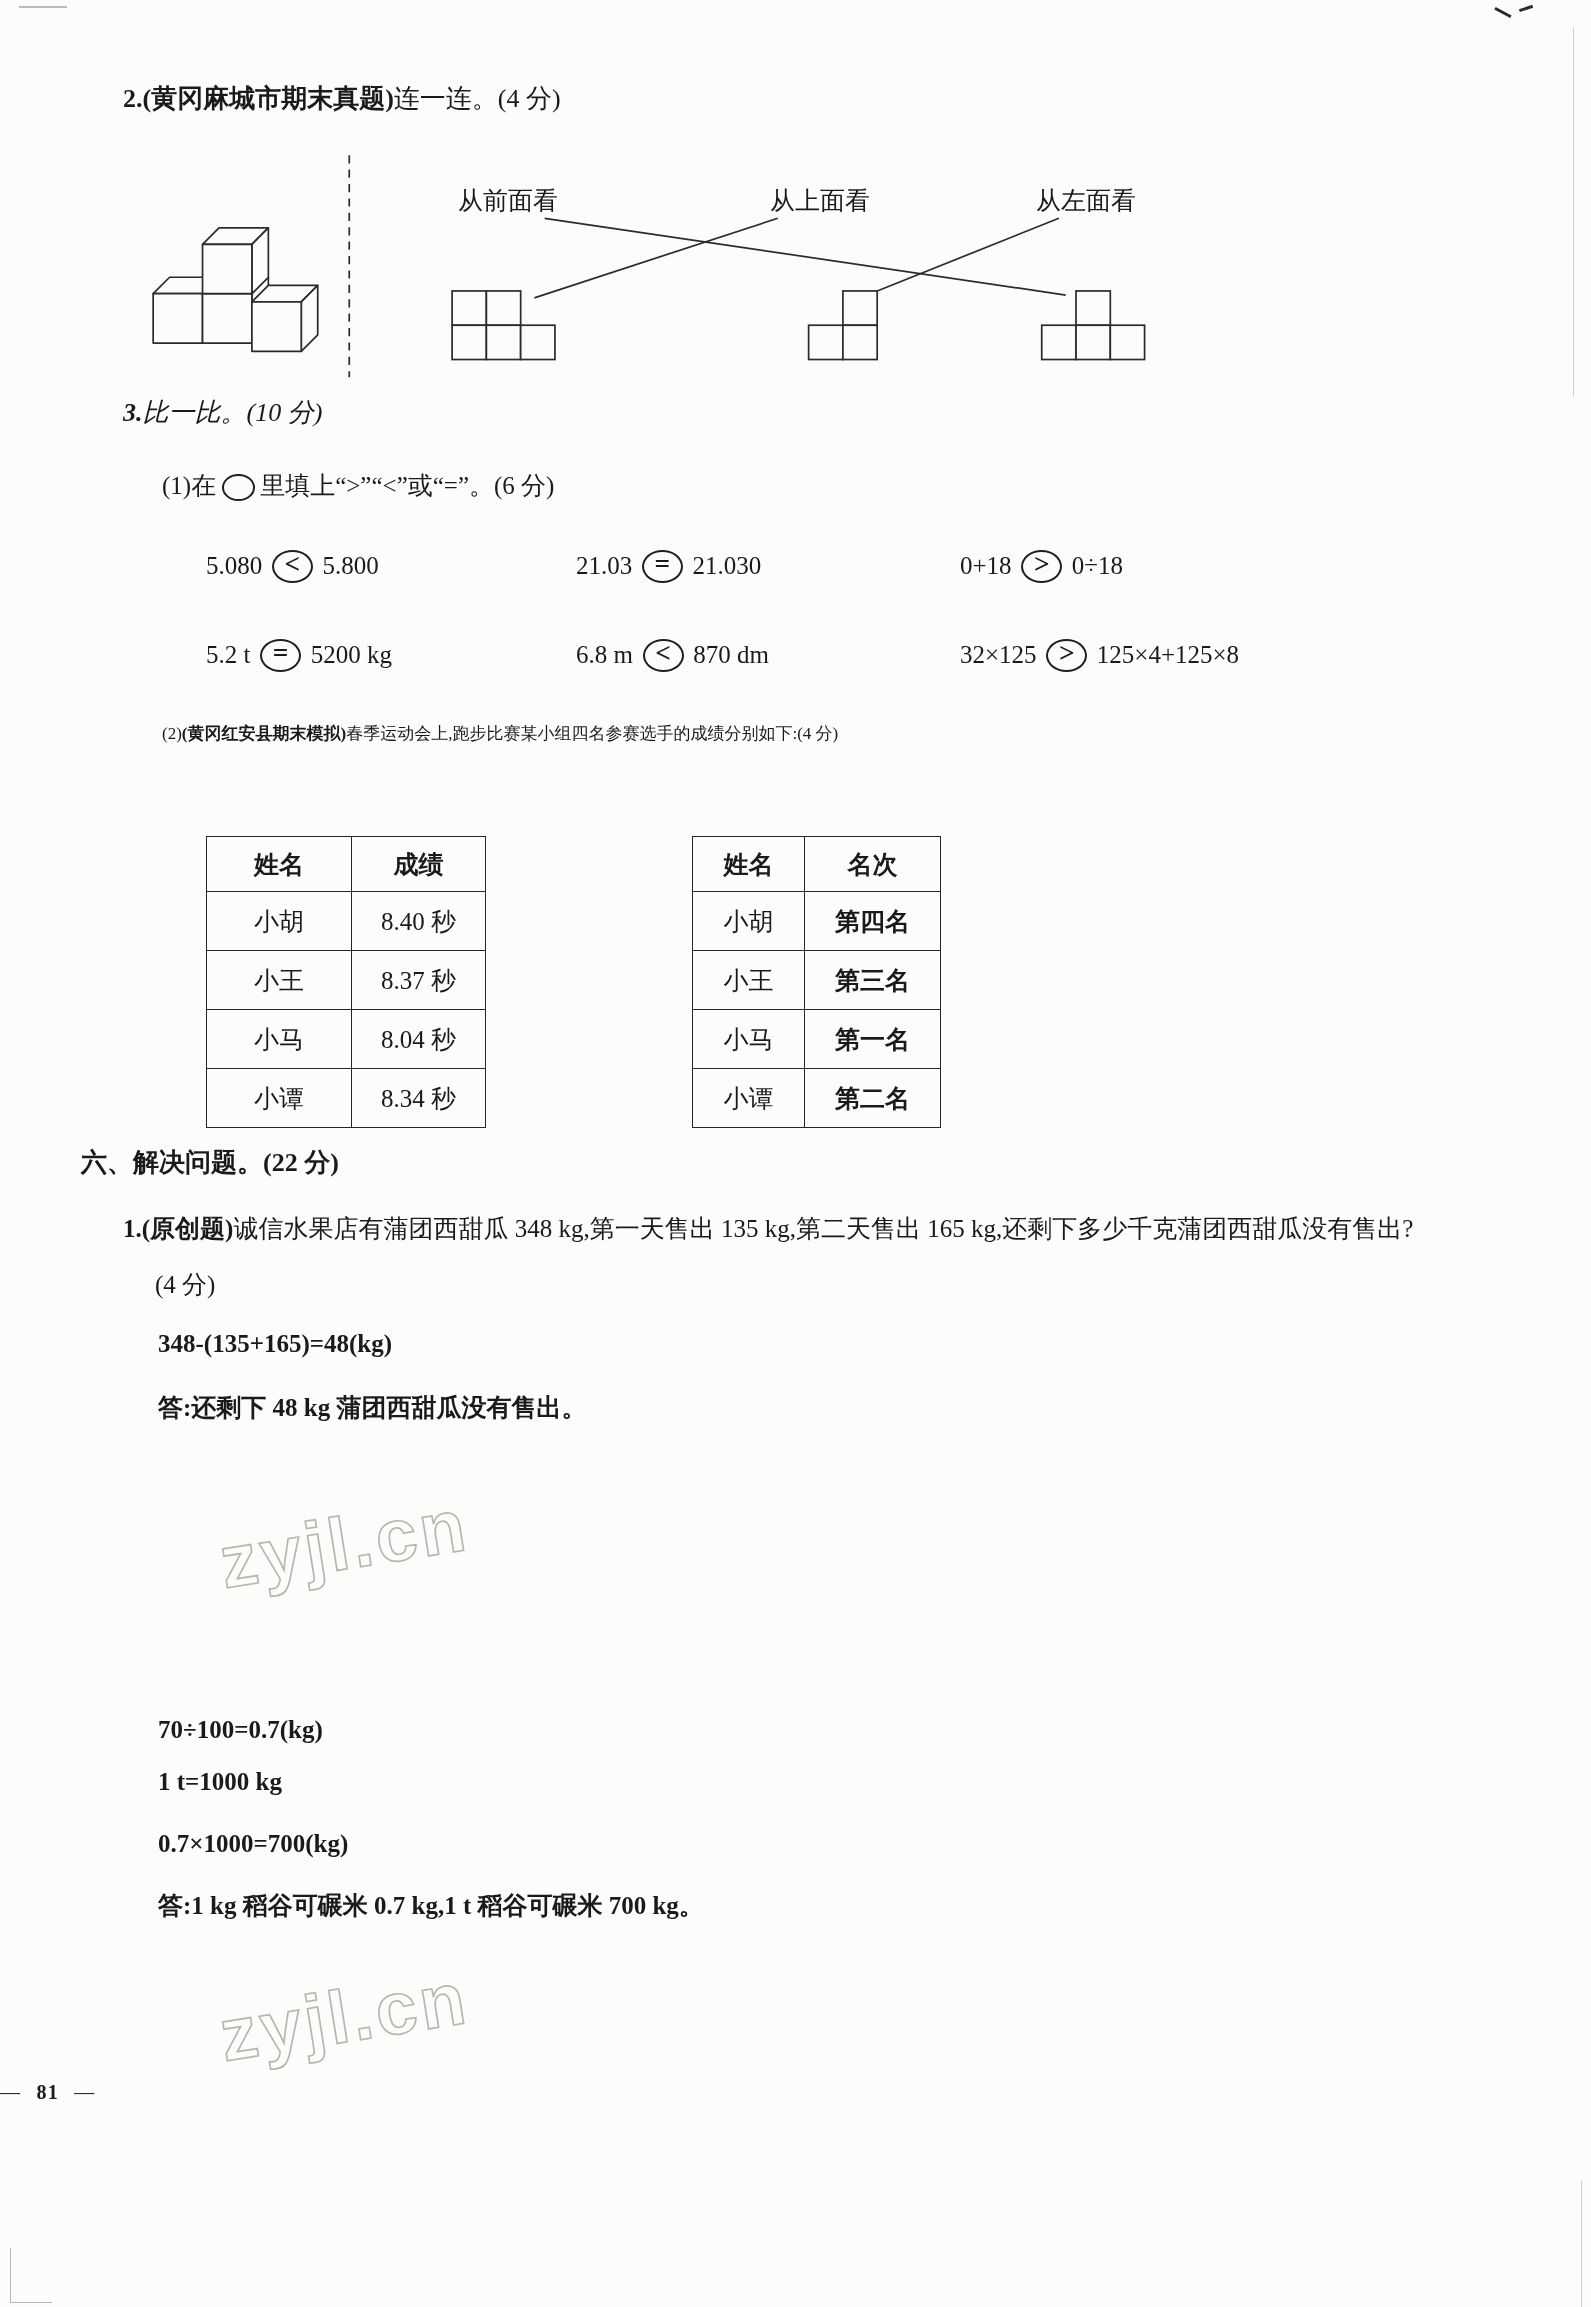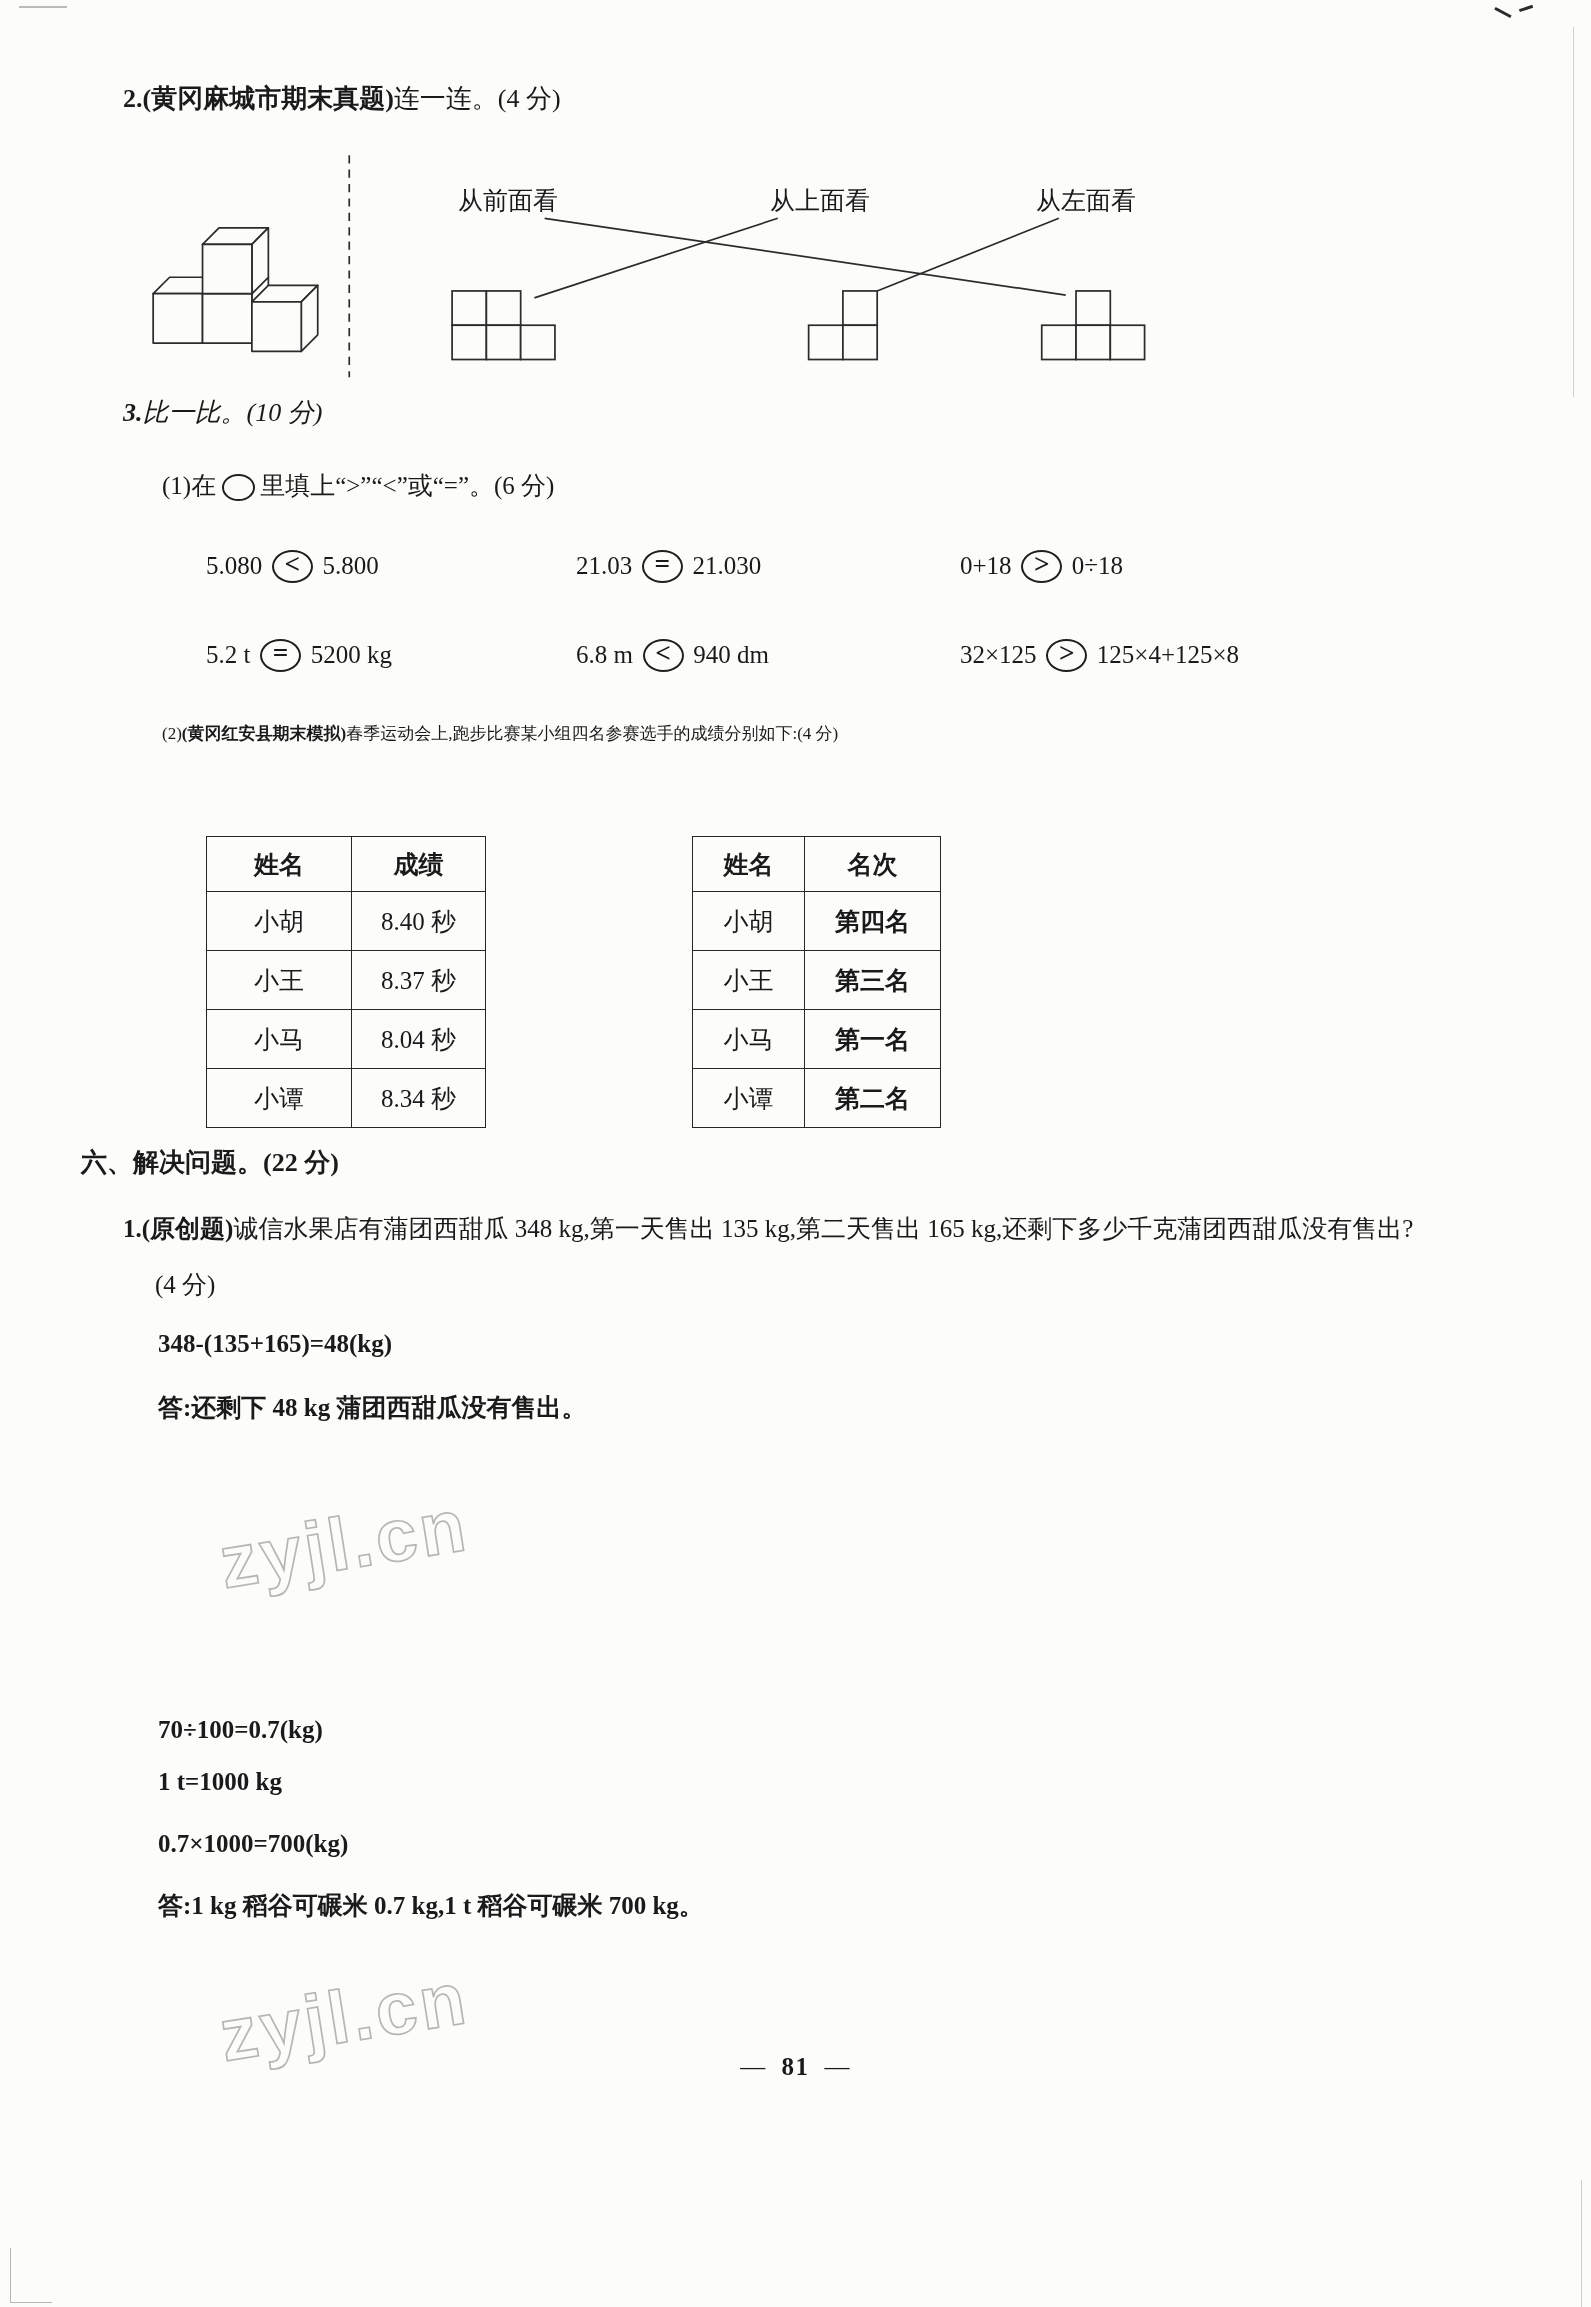--- a/index.html
+++ b/index.html
@@ -35,21 +35,21 @@
   .sheet td { height:59px; }
   .ansb { font-weight:bold; }
   .work { position:absolute; font-size:25px; font-weight:bold; white-space:nowrap; }
   .watermark {
     position:absolute;
     font-family:"Liberation Sans","DejaVu Sans",sans-serif;
     font-size:74px; font-weight:bold; letter-spacing:3.4px;
     color:transparent; -webkit-text-stroke:1.7px #b7b7b2;
     transform:rotate(-9deg); z-index:0;
   }
-  .pagenum { position:absolute; width:100%; text-align:center; font-size:25px; letter-spacing:1.4px; }
+  .pagenum { position:absolute; width:100%; font-size:20px; letter-spacing:1.4px;margin-top:28px; }
   .pagenum .num { font-weight:bold; margin:0 15px; }
   .zlayer { z-index:1; }
   .artifact { position:absolute; }
 </style>
 </head>
 <body>
 
 <div class="page">
 
   <div class="artifact" style="left:19px;top:5.5px;width:48px;height:2.1px;background:#bcbcb8;"></div>
@@ -136,21 +136,21 @@
   </div>
 
   <div class="cmp zlayer" style="left:206px;top:635px;">
     <span>5.2 t</span>
     <span class="op-circle">=</span>
     <span>5200 kg</span>
   </div>
   <div class="cmp zlayer" style="left:576px;top:635px;">
     <span>6.8 m</span>
     <span class="op-circle">&lt;</span>
-    <span>940 dm</span>
+    <span>870 dm</span>
   </div>
   <div class="cmp zlayer" style="left:960px;top:635px;">
     <span>32×125</span>
     <span class="op-circle">&gt;</span>
     <span>125×4+125×8</span>
   </div>
 
   <div class="sub zlayer" style="left:162px;top:706px;">
     <span>(2)</span><span class="b">(黄冈红安县期末模拟)</span><span>春季运动会上,跑步比赛某小组四名参赛选手的成绩分别如下:(4 分)</span>
   </div>

